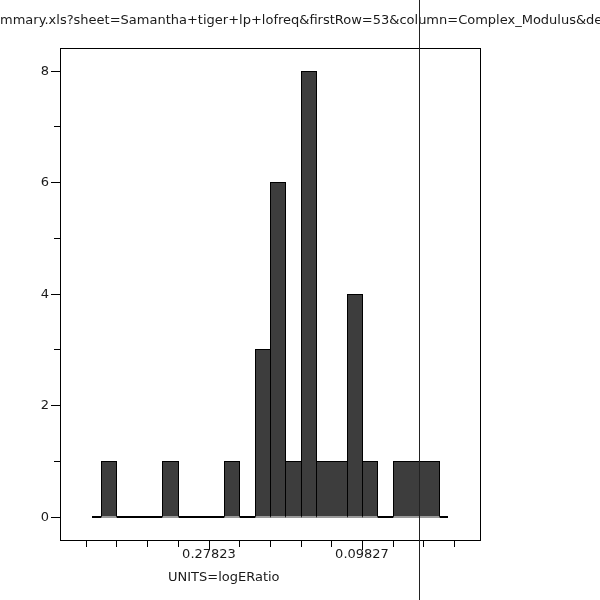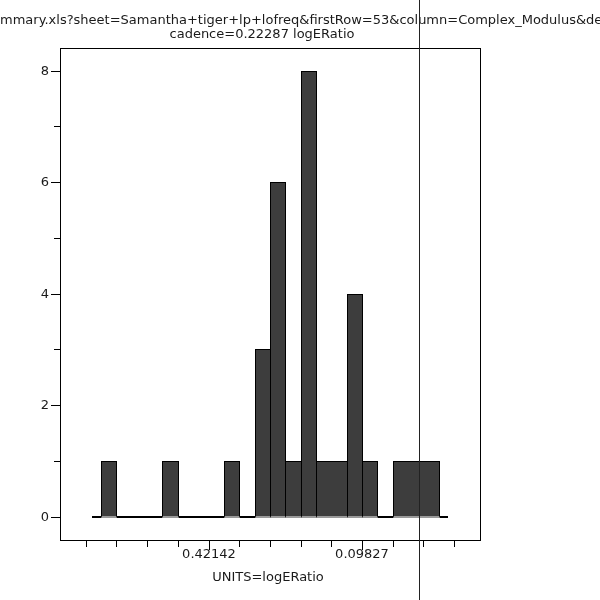--- a/index.html
+++ b/index.html
@@ -7,35 +7,34 @@
     position:relative;width:600px;height:600px;background:#ffffff;overflow:hidden;
     font-family:"DejaVu Sans", sans-serif;color:#1a1a1a;
   }
   .t1{position:absolute;left:0;top:12;top:12px;width:600px;white-space:nowrap;
       font-size:13px;line-height:16px;overflow:hidden;}
   .t2{position:absolute;left:0;top:26px;width:524px;text-align:center;
       font-size:13px;line-height:16px;white-space:nowrap;}
   .frame{position:absolute;left:60px;top:48px;width:421px;height:493px;
       border:1px solid #000;box-sizing:border-box;background:#fff;z-index:0;}
   .vline{position:absolute;left:419px;top:0;width:1px;height:600px;background:#222;z-index:10;}
-  .xlab{position:absolute;left:168px;top:569px;width:200px;text-align:center;
+  .xlab{position:absolute;left:168px;top:569px;width:200px;text-align:left;
       font-size:13px;line-height:15px;}
   .ytl{position:absolute;width:32px;text-align:right;font-size:13px;line-height:16px;}
   .xtl{position:absolute;width:80px;text-align:center;font-size:13px;line-height:15px;}
   .tick{position:absolute;background:#000;}
   .bar{position:absolute;background:#3d3d3d;border:1px solid #000;
       border-bottom:2px solid #9a9a9a;box-sizing:border-box;z-index:2;}
   .baseline{position:absolute;height:2px;background:#000;z-index:1;}
 </style>
 </head>
 <body>
 
 <div id="canvas">
   <div class="t1">mmary.xls?sheet=Samantha+tiger+lp+lofreq&amp;firstRow=53&amp;column=Complex_Modulus&amp;depende</div>
-  <div class="t2">cadence=0.22287 logERatio</div>
 
   <div class="frame"></div>
 
   <div id="ticks-layer">
       <div class="tick" style="left: 51px; top: 517px; width: 9px; height: 1px;"></div>
       <div class="tick" style="left: 51px; top: 405px; width: 9px; height: 1px;"></div>
       <div class="tick" style="left: 51px; top: 294px; width: 9px; height: 1px;"></div>
       <div class="tick" style="left: 51px; top: 182px; width: 9px; height: 1px;"></div>
       <div class="tick" style="left: 51px; top: 71px; width: 9px; height: 1px;"></div>
       <div class="tick" style="left: 54px; top: 461px; width: 6px; height: 1px;"></div>
@@ -55,21 +54,21 @@
       <div class="tick" style="left: 393px; top: 541px; width: 1px; height: 6px;"></div>
       <div class="tick" style="left: 423px; top: 541px; width: 1px; height: 6px;"></div>
       <div class="tick" style="left: 454px; top: 541px; width: 1px; height: 6px;"></div>
     </div>
   <div id="labels-layer">
       <div class="ytl" style="left: 17px; top: 509px;">0</div>
       <div class="ytl" style="left: 17px; top: 397px;">2</div>
       <div class="ytl" style="left: 17px; top: 286px;">4</div>
       <div class="ytl" style="left: 17px; top: 174px;">6</div>
       <div class="ytl" style="left: 17px; top: 63px;">8</div>
-      <div class="xtl" style="left: 169px; top: 546px;">0.42142</div>
+      <div class="xtl" style="left: 169px; top: 546px;">0.27823</div>
       <div class="xtl" style="left: 322px; top: 546px;">0.09827</div>
     </div>
 
   <div id="baseline" class="baseline" style="left: 92px; width: 356px; top: 516px;"></div>
   <div id="bars-layer">
       <div class="bar" style="left: 101px; top: 461px; width: 16px; height: 57px; background: rgb(61, 61, 61); border-color: rgb(0, 0, 0) rgb(0, 0, 0) rgb(154, 154, 154);"></div>
       <div class="bar" style="left: 162px; top: 461px; width: 17px; height: 57px; background: rgb(61, 61, 61); border-color: rgb(0, 0, 0) rgb(0, 0, 0) rgb(154, 154, 154);"></div>
       <div class="bar" style="left: 224px; top: 461px; width: 16px; height: 57px; background: rgb(61, 61, 61); border-color: rgb(0, 0, 0) rgb(0, 0, 0) rgb(154, 154, 154);"></div>
       <div class="bar" style="left: 255px; top: 349px; width: 16px; height: 169px; background: rgb(61, 61, 61); border-color: rgb(0, 0, 0) rgb(0, 0, 0) rgb(154, 154, 154);"></div>
       <div class="bar" style="left: 270px; top: 182px; width: 16px; height: 336px; background: rgb(61, 61, 61); border-color: rgb(0, 0, 0) rgb(0, 0, 0) rgb(154, 154, 154);"></div>

